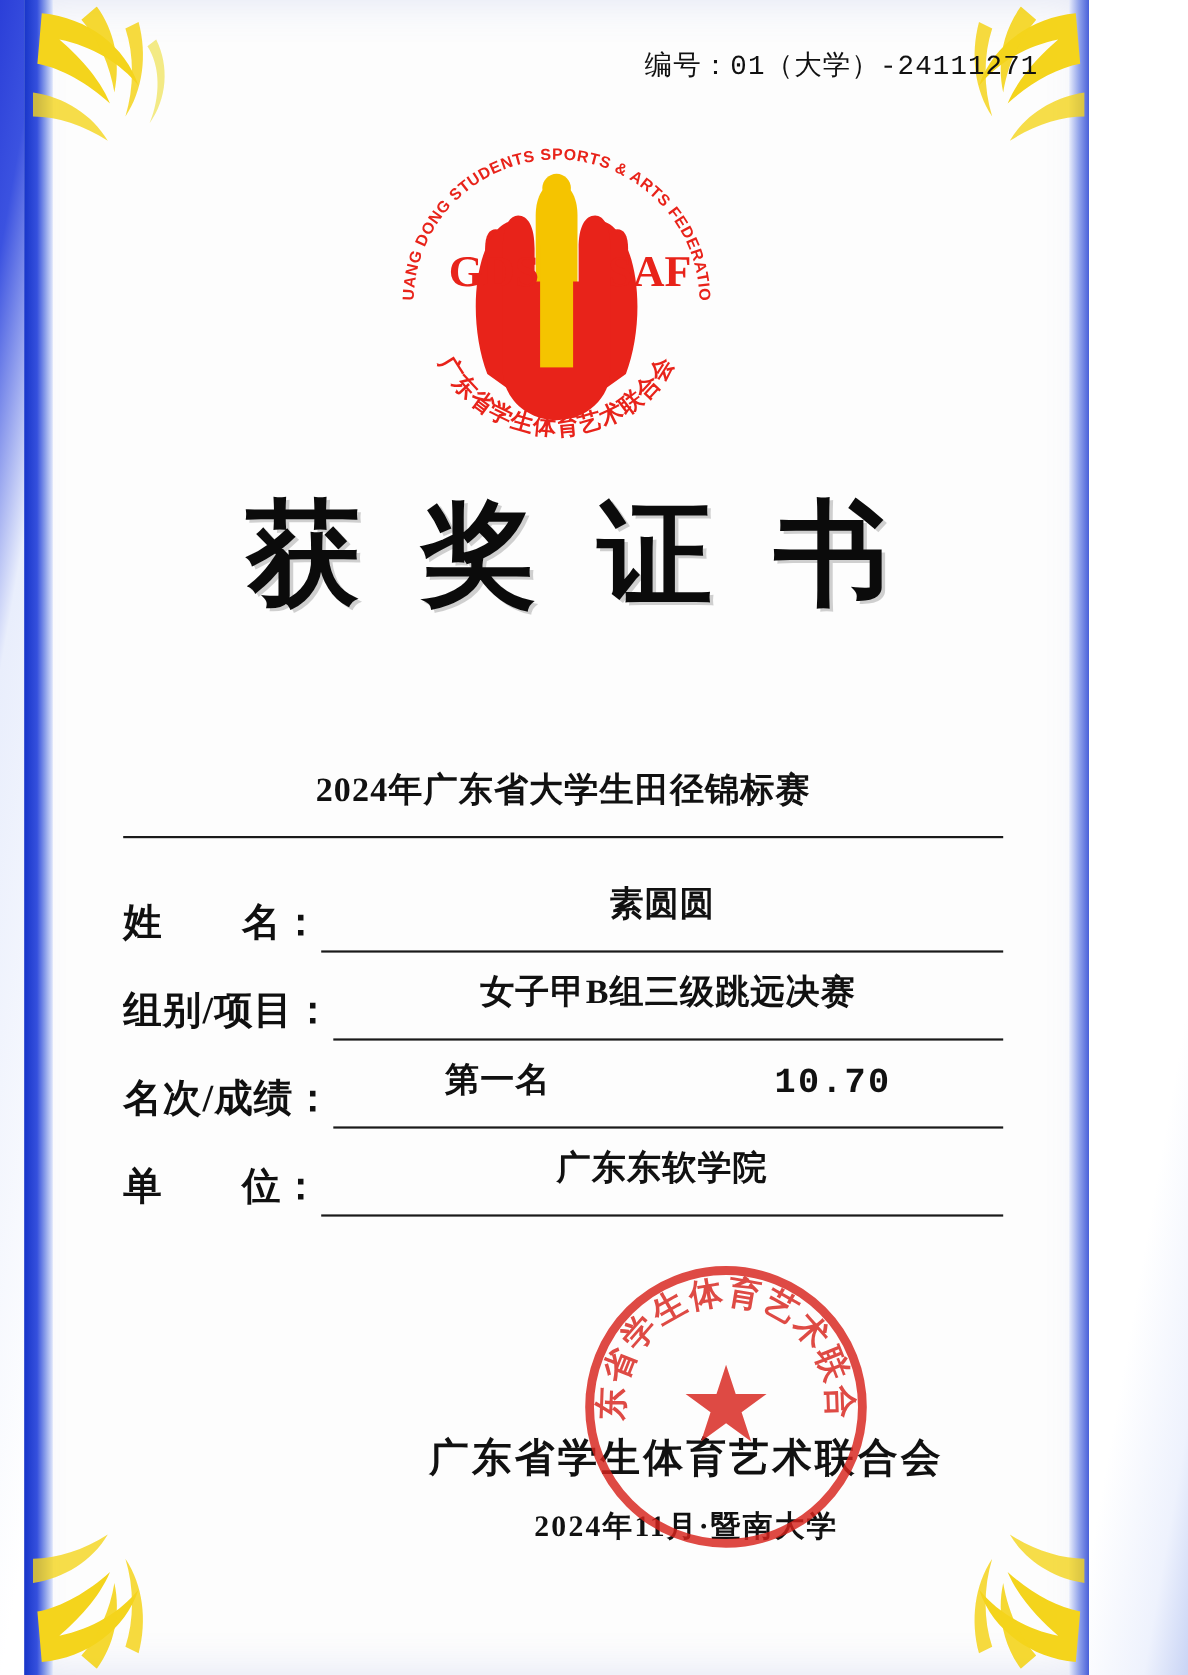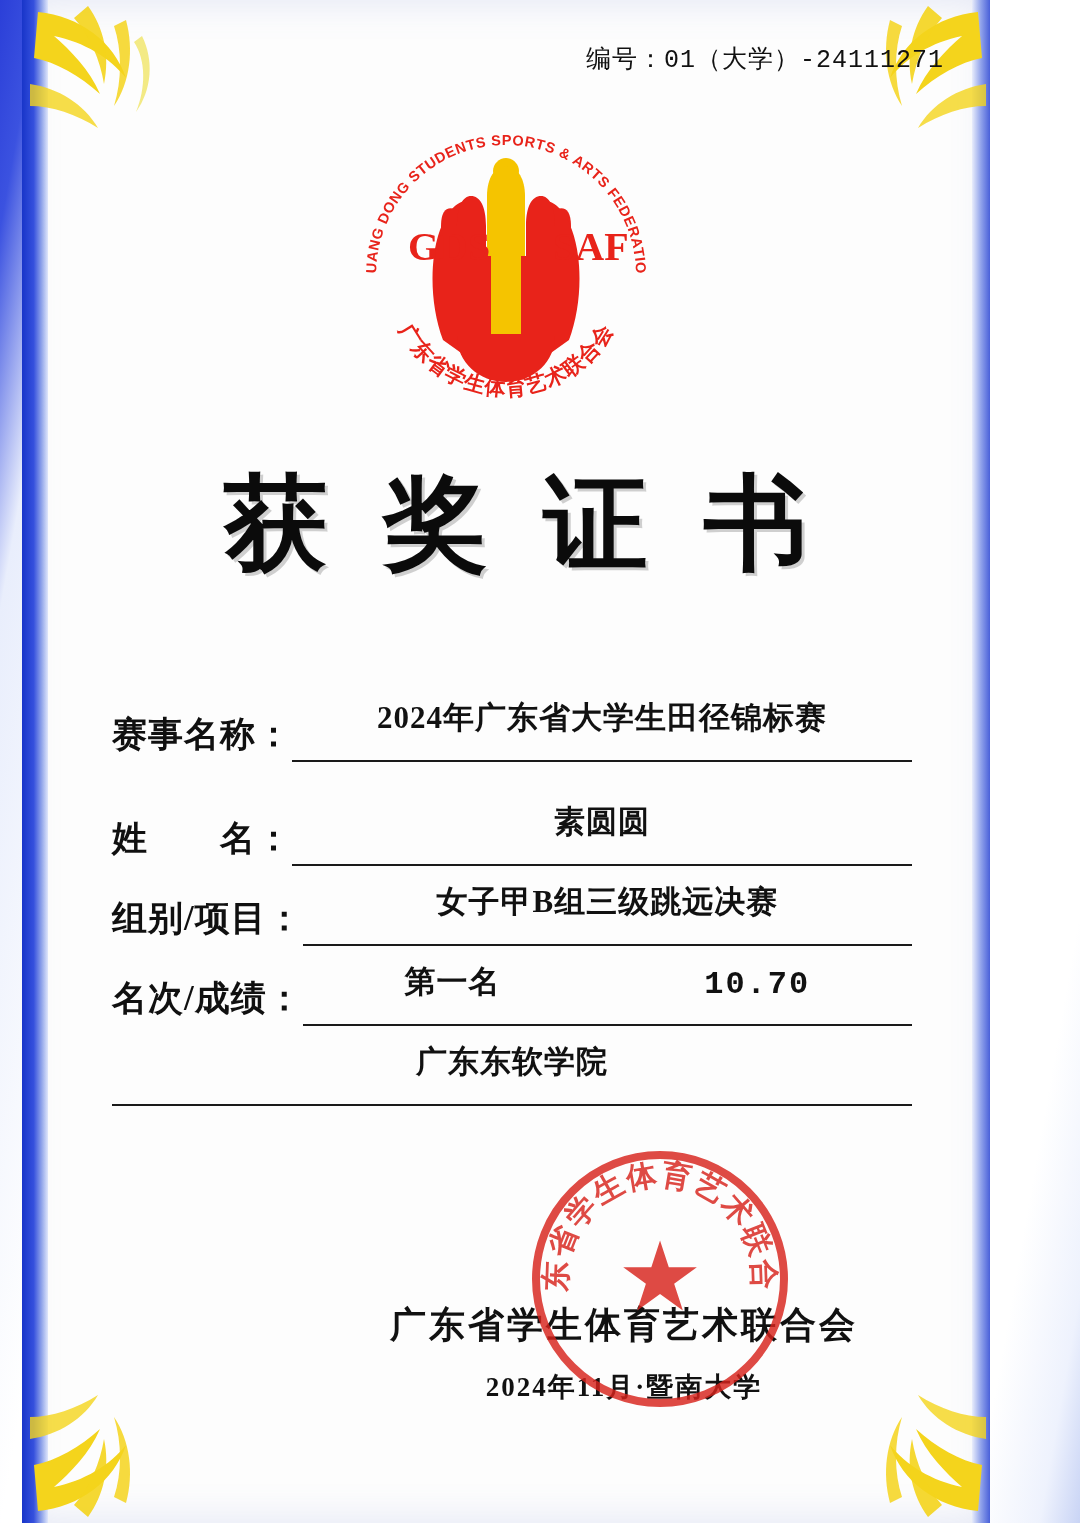--- a/index.html
+++ b/index.html
@@ -55,21 +55,21 @@
   .emblem {
     position: absolute;
     left: 50%; top: 100px;
     transform: translateX(-50%);
     width: 330px; height: 330px;
   }
 
   
   .title {
     position: absolute;
-    left: 0; right: 0; top: 455px;
+    left: 0; right: 0; top: 435px;
     text-align: center;
     font-family: "Liberation Serif", serif;
     font-weight: bold;
     font-size: 104px;
     letter-spacing: 56px;
     text-indent: 56px;
     color: #0b0b0b;
     text-shadow: 3px 3px 0 rgba(0,0,0,0.18);
     padding-left: 19px;
   }
@@ -229,21 +229,20 @@
       </g>
       <text x="67" y="160" font-family="'Liberation Serif', serif" font-size="40" font-weight="bold" fill="#e8231a">GDS</text>
       <text x="212" y="160" font-family="'Liberation Serif', serif" font-size="40" font-weight="bold" fill="#e8231a">SAF</text>
     </svg>
 
     <div class="title">获奖证书</div>
 
     <div class="fields">
 
       <div class="field-row">
-        <div class="field-label">赛事名称：</div>
         <div class="field-value">2024年广东省大学生田径锦标赛</div>
       </div>
 
       <div class="field-row gap-big">
         <div class="field-label">姓　　名：</div>
         <div class="field-value">素圆圆</div>
       </div>
 
       <div class="field-row">
         <div class="field-label">组别/项目：</div>
@@ -252,20 +251,21 @@
 
       <div class="field-row">
         <div class="field-label">名次/成绩：</div>
         <div class="field-value two-col">
           <span class="rank">第一名</span>
           <span class="score">10.70</span>
         </div>
       </div>
 
       <div class="field-row">
+        <div class="field-label">单　　位：</div>
         <div class="field-value">广东东软学院</div>
       </div>
 
     </div>
 
     <svg class="seal" viewBox="0 0 268 268">
       <defs>
         <path id="sealArc" d="M 40 134 A 94 94 0 1 1 228 134"></path>
       </defs>
       <circle cx="134" cy="134" r="124" fill="none" stroke="#d8231c" stroke-width="8"></circle>

